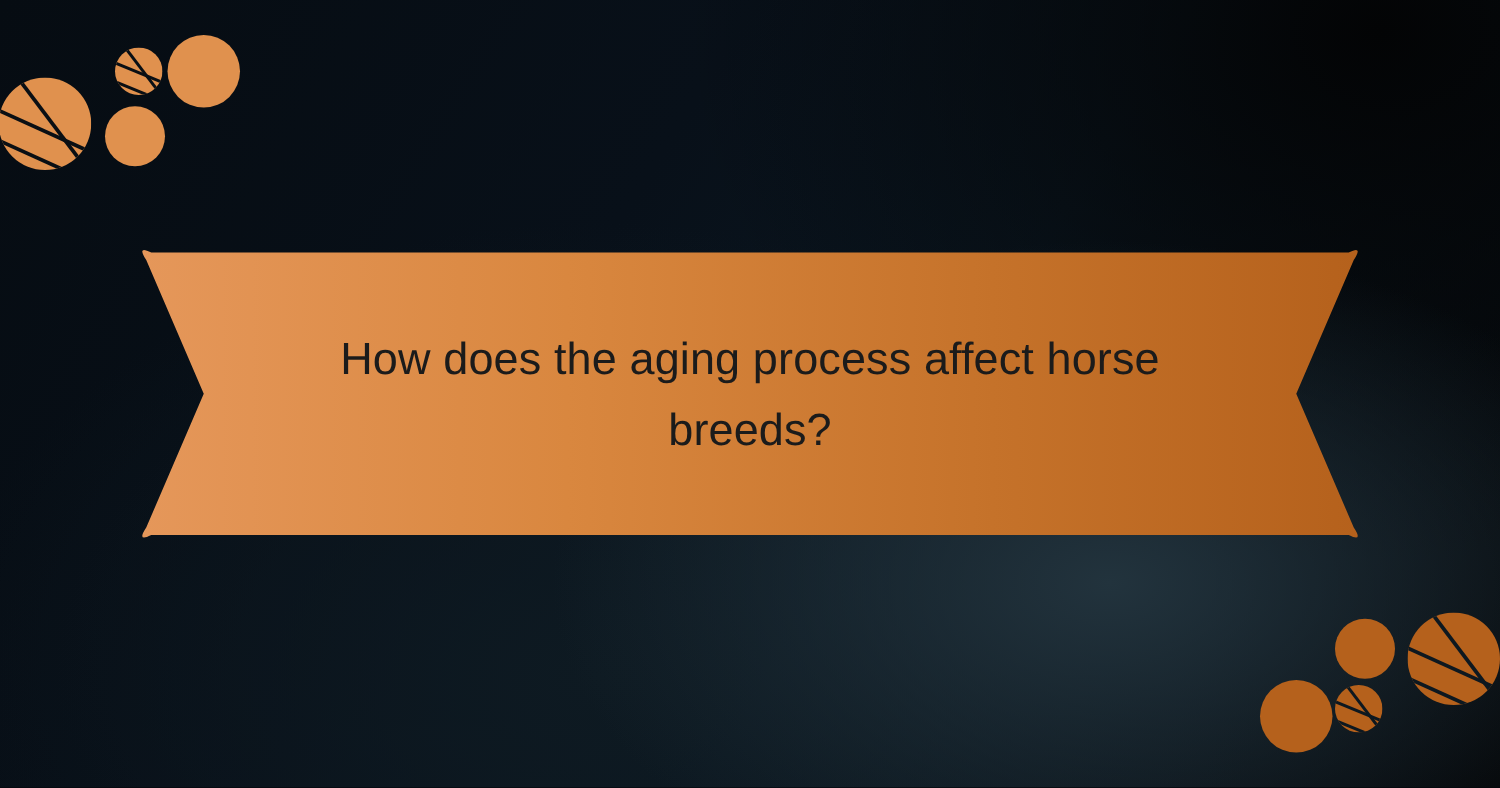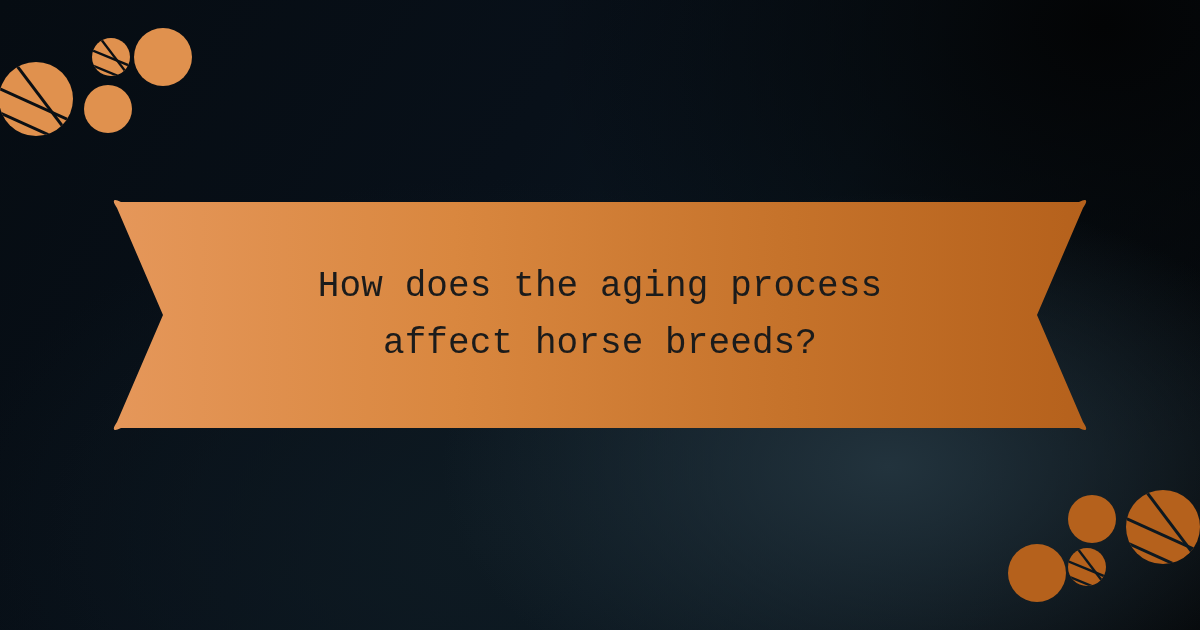--- a/index.html
+++ b/index.html
@@ -57,21 +57,21 @@
     width: 982px;
     height: 238px;
     display: flex;
     align-items: center;
     justify-content: center;
     box-sizing: border-box;
     padding: 0 118px;
   }
   #banner-headline {
     margin: 0;
-    font-family: Liberation Mono, monospace;
+    font-family: Liberation Sans, sans-serif;
     font-weight: 400;
     font-size: 36px;
     line-height: 57px;
     color: #1b1b1b;
     text-align: center;
     letter-spacing: 0.1px;
     max-width: 700px;
   }
 </style>
 </head>

